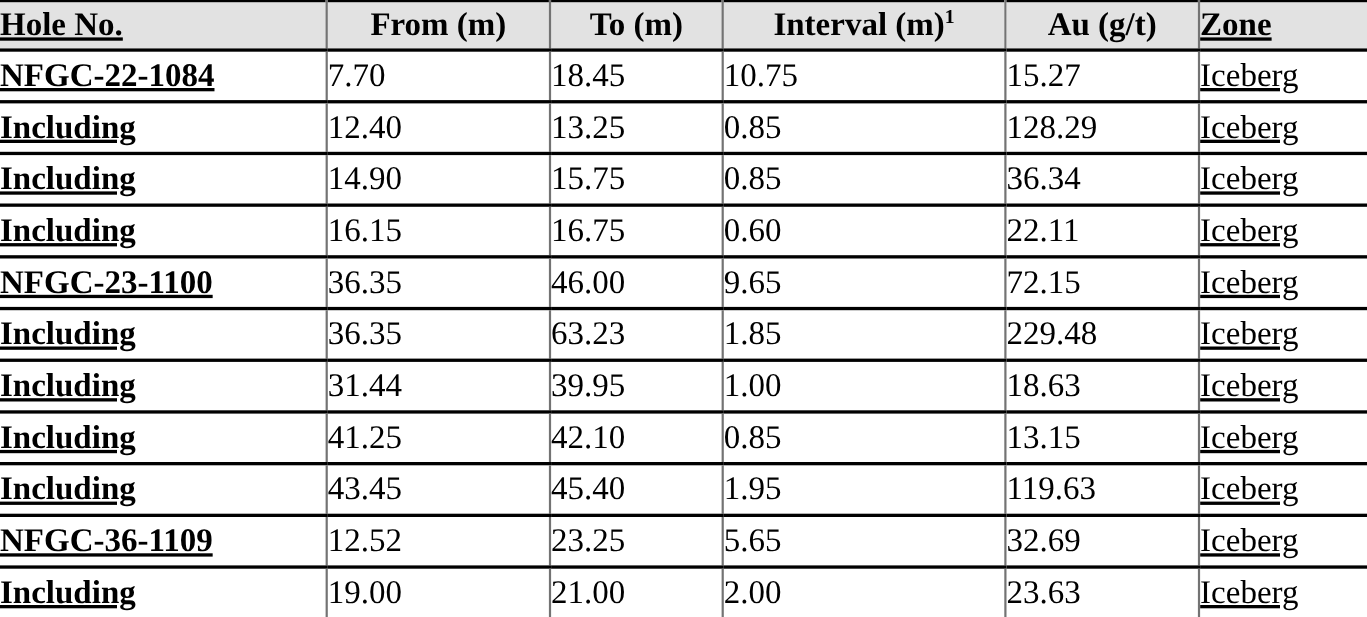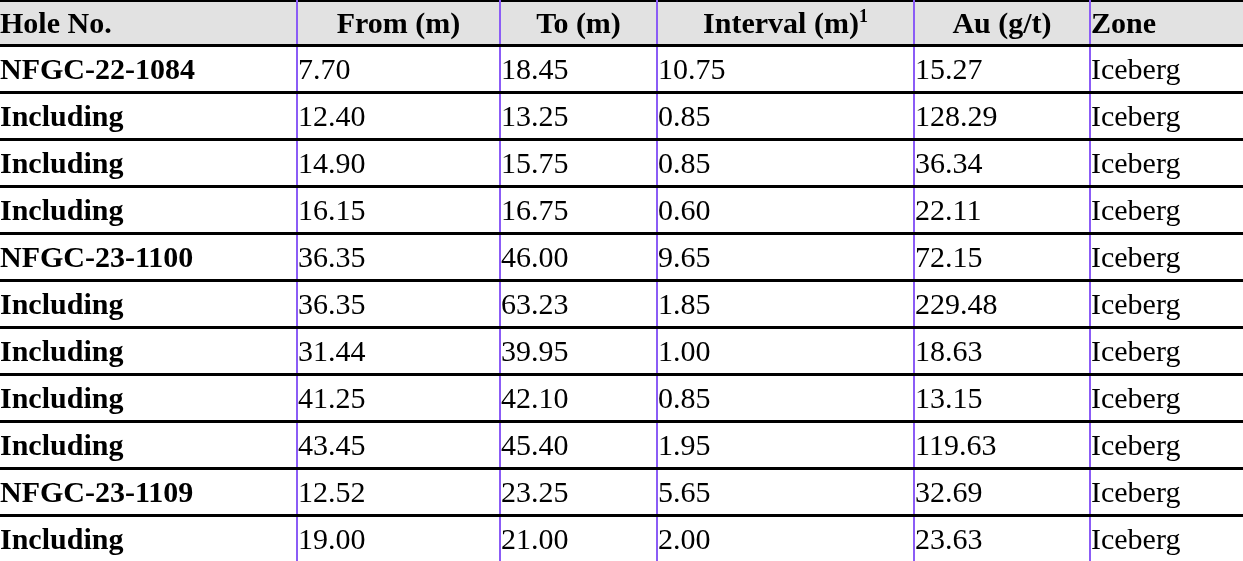--- a/index.html
+++ b/index.html
@@ -24,39 +24,39 @@
   }
   table.drill th, table.drill td {
     padding: 0;
     border-bottom: 3px solid #000000;
     vertical-align: middle;
     overflow: hidden;
     white-space: nowrap;
   }
   
   table.drill th + th, table.drill td + td {
-    border-left: 2px solid #8b5cf6;
+    border-left: 2px solid #737373;
   }
   table.drill thead th {
     background: #e2e2e2;
     font-weight: bold;
     height: 42px;
   }
   table.drill tbody td { height: 44px; }
   table.drill tbody tr:last-child td { border-bottom: none; }
 
   
   .w-hole { width: 296px; }
   .w-from { width: 201px; }
   .w-to { width: 155px; }
   .w-interval { width: 255px; }
   .w-au { width: 174px; }
   .w-zone { width: 162px; }
 
-  .al { text-align: left; padding-left: 12px; }
+  .al { text-align: left; padding-left: 12px; text-decoration: underline; }
   .ar { padding-right: 15px; }
   .ac { text-align: center; }
   .bold { font-weight: bold; }
   sup.fn {
     font-size: 60%;
     vertical-align: super;
     line-height: 0;
   }
 </style>
 </head>
@@ -141,21 +141,21 @@
       </tr>
       <tr>
         <td class="al bold">Including</td>
         <td class="ar">43.45</td>
         <td class="ar">45.40</td>
         <td class="ar">1.95</td>
         <td class="ar">119.63</td>
         <td class="al">Iceberg</td>
       </tr>
       <tr>
-        <td class="al bold">NFGC-23-1109</td>
+        <td class="al bold">NFGC-36-1109</td>
         <td class="ar">12.52</td>
         <td class="ar">23.25</td>
         <td class="ar">5.65</td>
         <td class="ar">32.69</td>
         <td class="al">Iceberg</td>
       </tr>
       <tr>
         <td class="al bold">Including</td>
         <td class="ar">19.00</td>
         <td class="ar">21.00</td>

